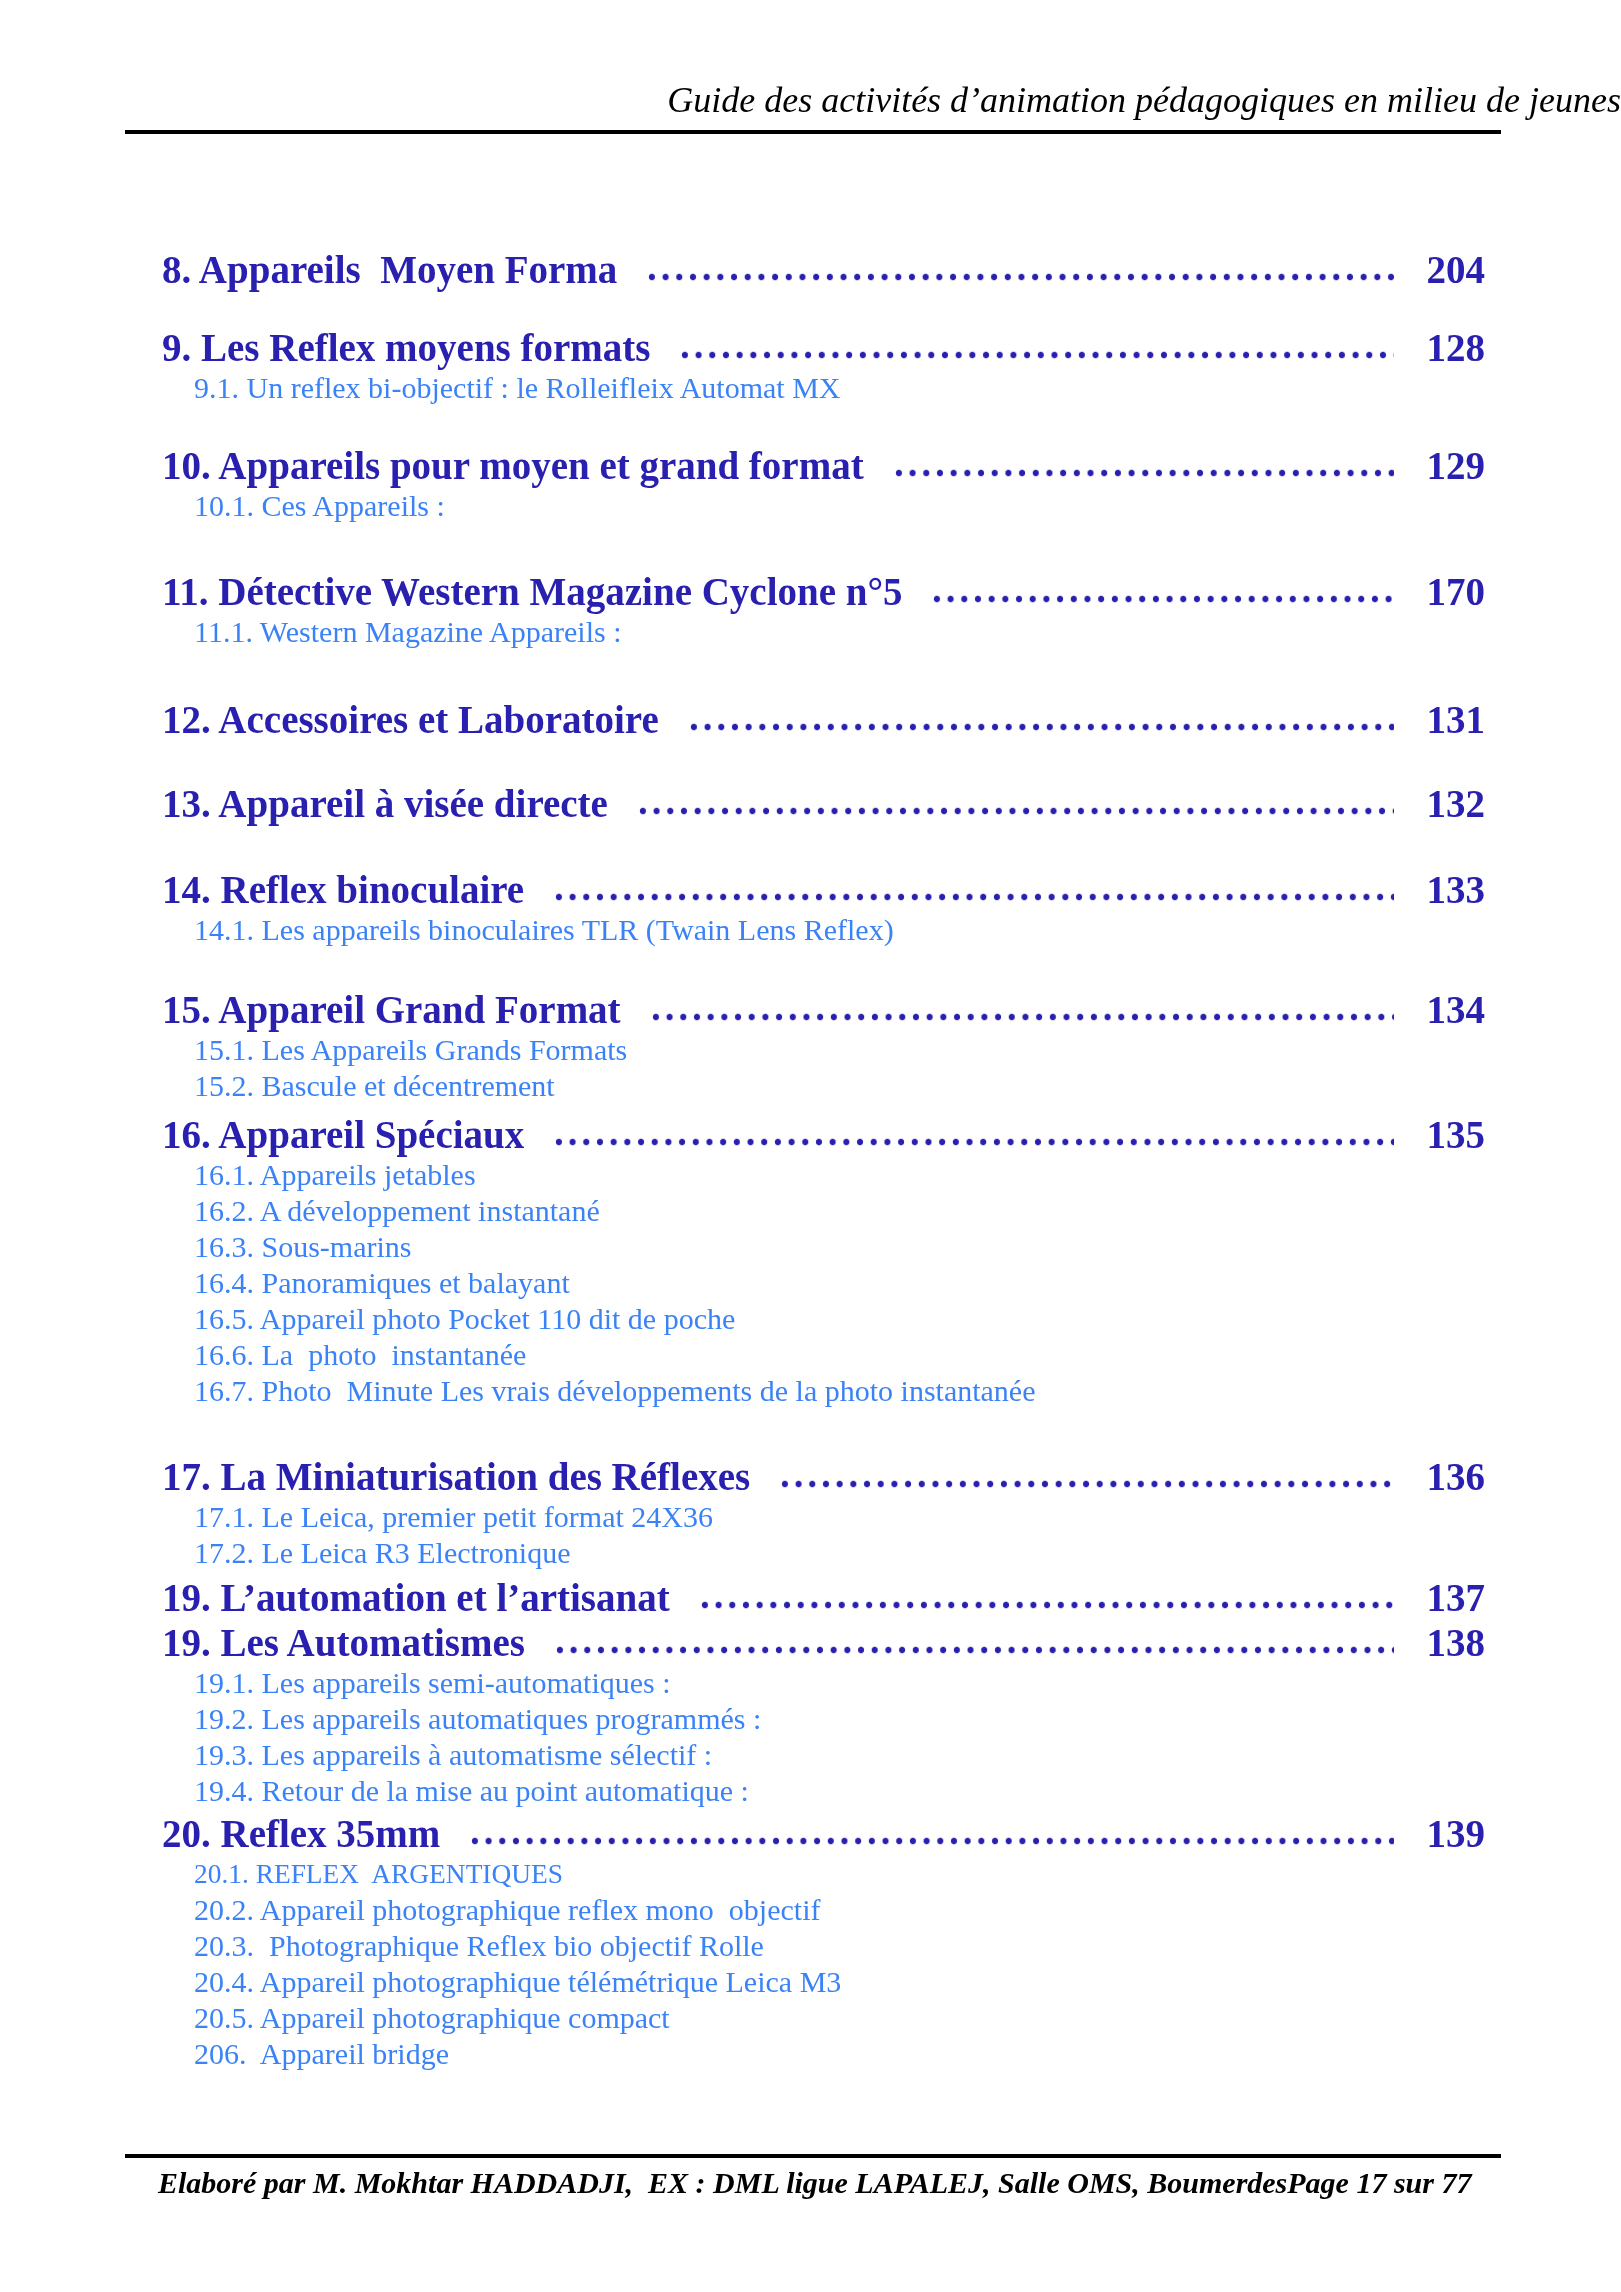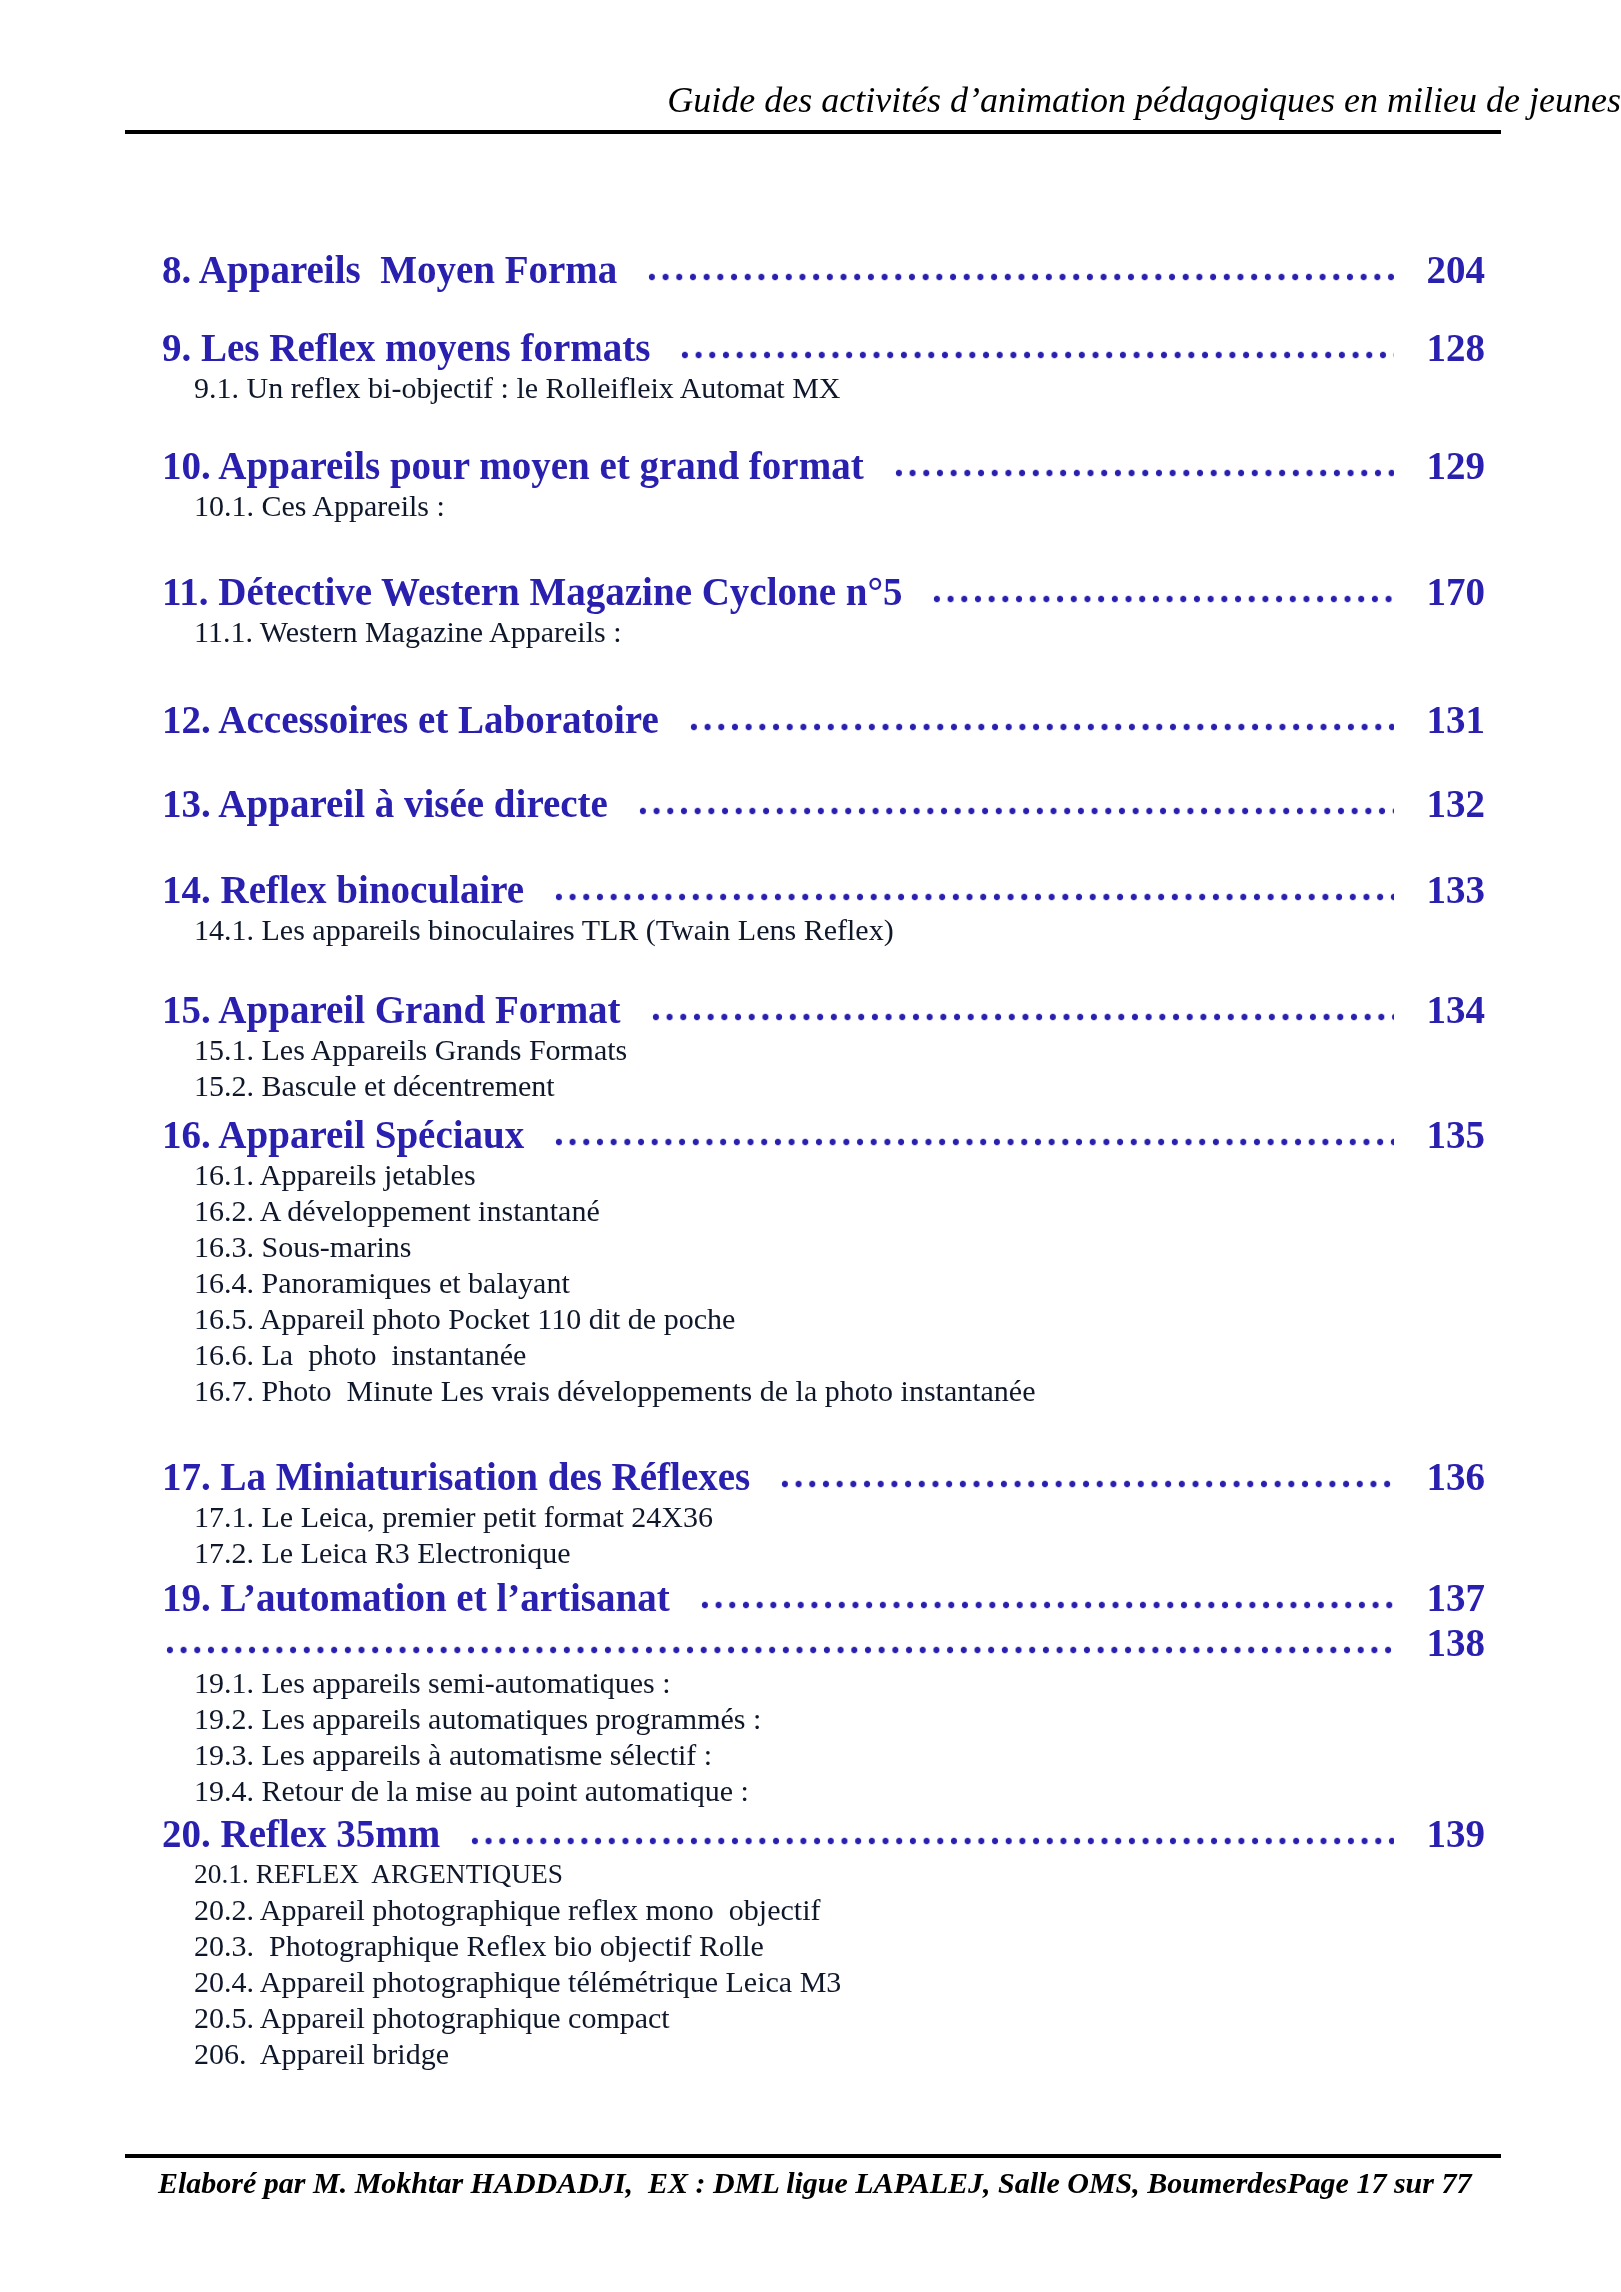--- a/index.html
+++ b/index.html
@@ -22,21 +22,21 @@
     color:var(--blue); font-weight:bold; font-size:39px; line-height:45px;gap:27px;
   }
   .toc-label{ white-space:pre; }
   .leader{
     flex:1 1 auto; height:11.8px; margin:0 5.9px 8.8px 3.9px; min-width:39px;
     background-image:radial-gradient(circle at 3.9px 5.9px, var(--blue) 2.8px, rgba(0,0,0,0) 3.5px);
     background-size:13.7px 11.8px; background-repeat:repeat-x; background-position:left bottom;
   }
   .toc-page{ font-weight:bold; }
   .toc-sub{
-    font-size:30px; line-height:36px; padding-left:32px; white-space:pre; color:#0f172a;
+    font-size:30px; line-height:36px; padding-left:32px; white-space:pre; color:#3b82f6;
   }
   .toc-sub.caps{ font-size:27.4px; }
   .footer-rule{
     position:absolute; top:2154px; left:125px; width:1376px; height:3.9px; background:#000;
   }
   .footer{
     position:absolute; top:2164px; left:125px; width:1376px;
     display:flex; justify-content:space-between; align-items:center;
     padding:0; box-sizing:border-box;
     font-style:italic; font-weight:bold; font-size:30px; line-height:37px;
@@ -139,20 +139,21 @@
       </div>
       <div class="toc-entry" style="margin-top: 3.9px;">
         <div class="toc-entry-head">
           <span class="toc-label">19. L’automation et l’artisanat</span>
           <span class="leader"></span>
           <span class="toc-page">137</span>
         </div>
       </div>
       <div class="toc-entry" style="margin-top: 0px;">
         <div class="toc-entry-head">
+          <span class="toc-label">19. Les Automatismes</span>
           <span class="leader"></span>
           <span class="toc-page">138</span>
         </div>
         <div class="toc-sub">19.1. Les appareils semi-automatiques :</div>
         <div class="toc-sub">19.2. Les appareils automatiques programmés :</div>
         <div class="toc-sub">19.3. Les appareils à automatisme sélectif :</div>
         <div class="toc-sub">19.4. Retour de la mise au point automatique :</div>
       </div>
       <div class="toc-entry" style="margin-top: 2px;">
         <div class="toc-entry-head">

